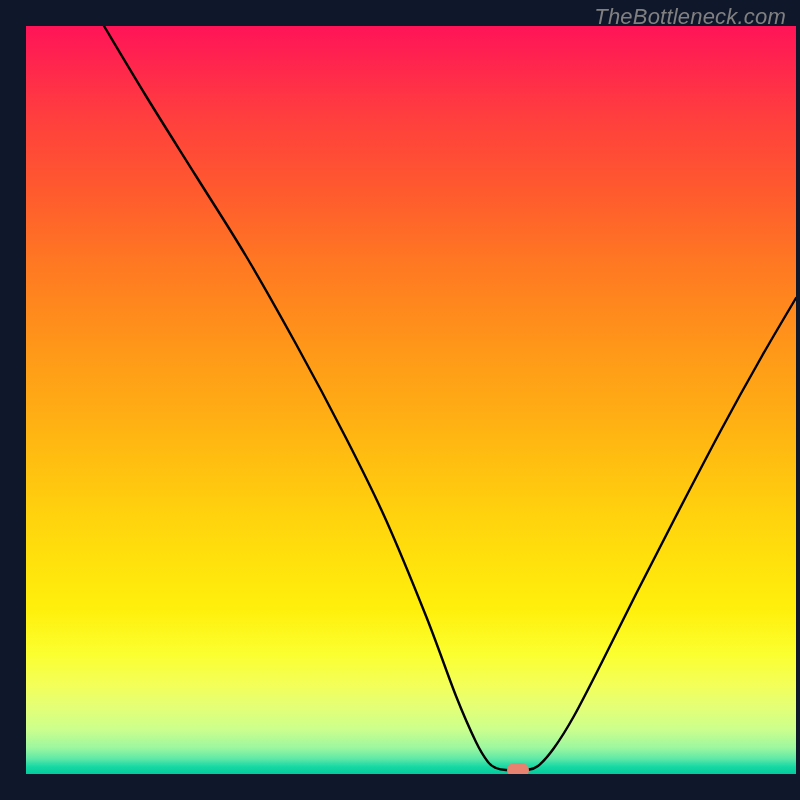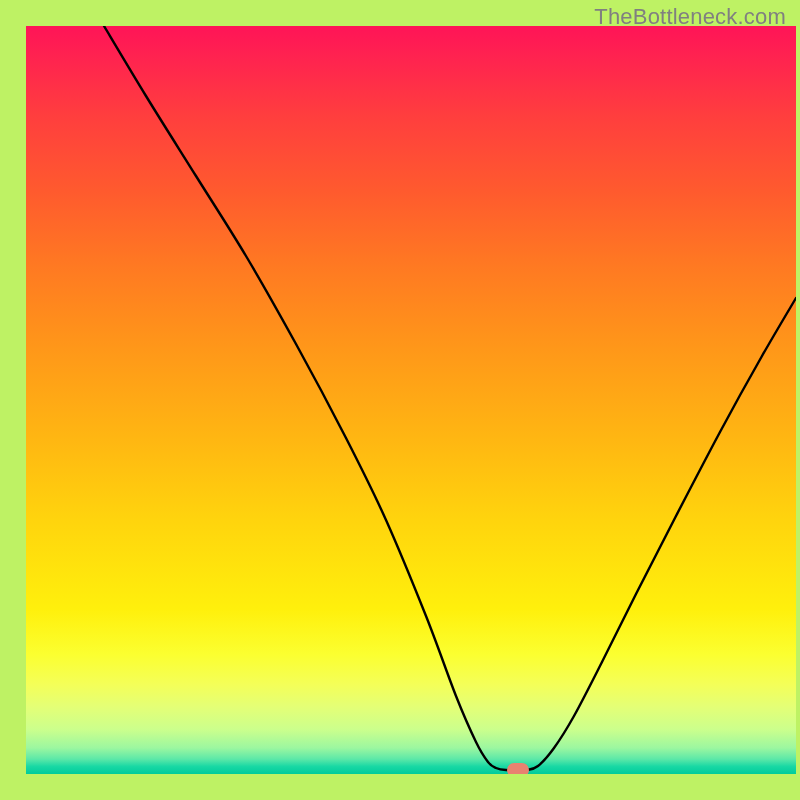--- a/index.html
+++ b/index.html
@@ -7,21 +7,22 @@
     padding: 0;
     width: 800px;
     height: 800px;
     overflow: hidden;
     font-family: Arial, Helvetica, sans-serif;
   }
   .frame {
     position: relative;
     width: 800px;
     height: 800px;
-    background: #bef264;
+    background: #0f172a;
+    font-style: italic;
   }
   .watermark {
     position: absolute;
     top: 4px;
     right: 14px;
     color: #808080;
     font-size: 22px;
     font-weight: 400;
     letter-spacing: 0.2px;
     z-index: 10;

